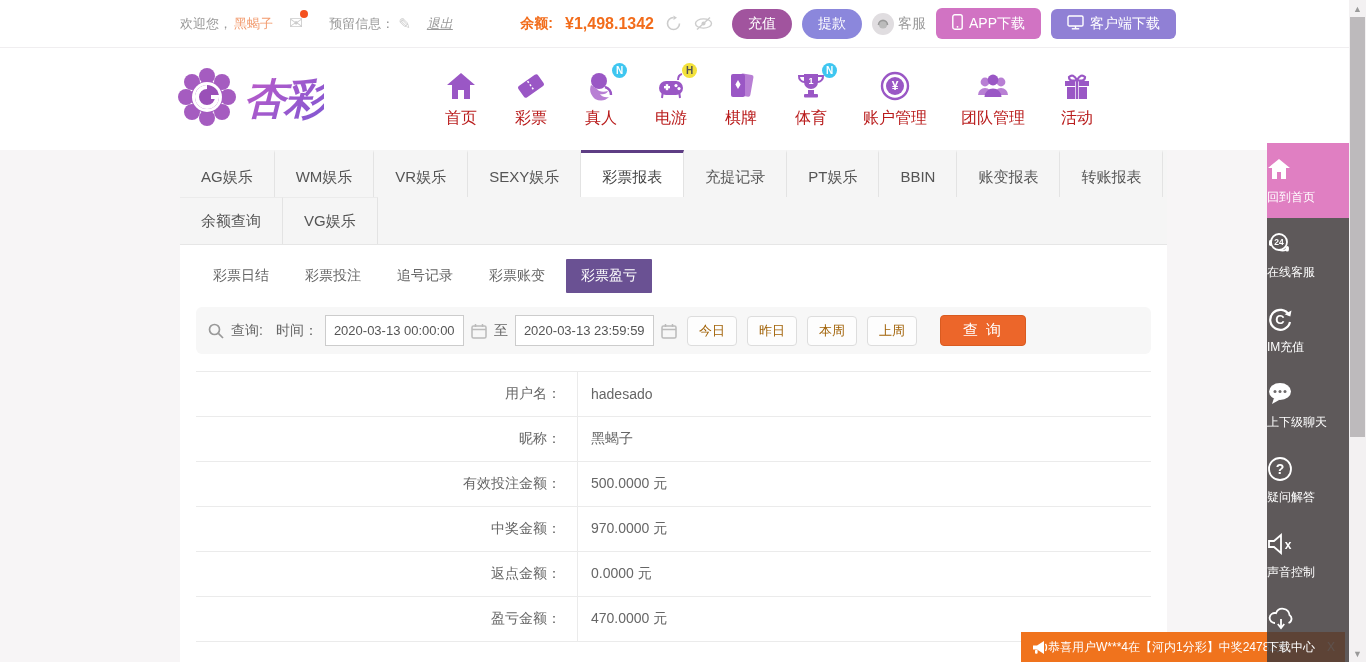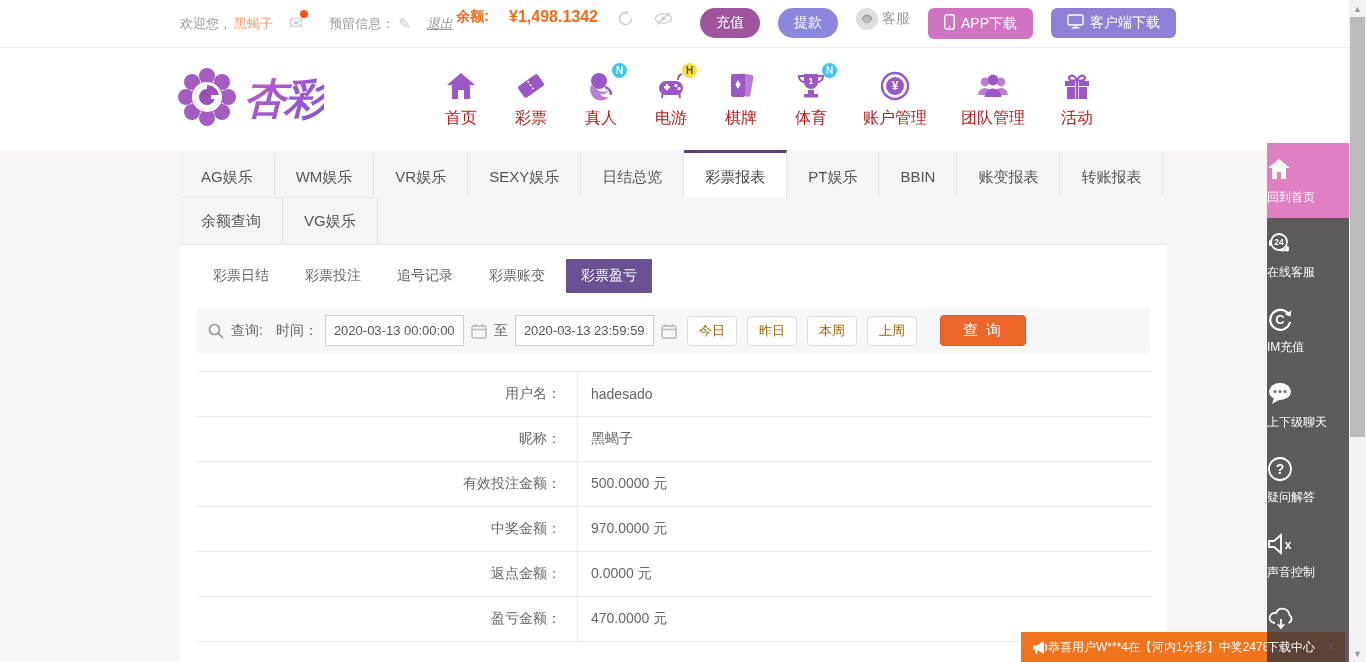--- a/index.html
+++ b/index.html
@@ -9,21 +9,21 @@
   
   .topbar { position:absolute; top:0; left:0; width:1366px; height:48px; background:#fff; border-bottom:1px solid #f0eef0; display:flex; align-items:center; padding:0 190px 0 180px; font-size:13px; color:#999; z-index:3; }
   .topbar .welc { color:#999; }
   .topbar .uname { color:#f29b6e; margin-left:2px; }
   .mail-wrap { position:relative; margin:0 26px 0 16px; cursor:pointer; }
   .mail-glyph { font-size:17px; color:#ccc; }
   .mail-dot { position:absolute; top:-3px; right:-5px; width:8px; height:8px; border-radius:50%; background:#f4511e; }
   .resv { color:#999; }
   .edit-glyph { color:#ccc; font-size:15px; margin:0 10px 0 4px; cursor:pointer; }
   .logout { color:#999; font-style:italic; text-decoration:underline; margin-left:6px; cursor:pointer; }
-  .top-right { margin-left:auto; display:flex; align-items:flex-start; gap:18px; }
+  .top-right { margin-left:auto; display:flex; align-items:center; gap:10px; }
   .balance-label { color:#f26c1b; font-weight:bold; font-size:14px; }
   .balance-value { color:#f26c1b; font-weight:bold; font-size:16px; margin-left:2px; }
   .ico-btn { width:20px; height:20px; color:#ccc; cursor:pointer; display:inline-flex; align-items:center; justify-content:center; }
   .pill { border:none; color:#fff; font-size:14px; padding:6px 16px; border-radius:15px; cursor:pointer; font-family:inherit; }
   .pill.deposit { background:#a1549e; margin-left:8px; }
   .pill.withdraw { background:#8b87dc; }
   .service-wrap { display:flex; align-items:center; gap:4px; color:#999; font-size:14px; cursor:pointer; }
   .service-avatar { width:22px; height:22px; border-radius:50%; background:#e0dde0; display:inline-flex; align-items:center; justify-content:center; }
   .pill.app { background:#d173c3; display:inline-flex; align-items:center; gap:6px; border-radius:6px; }
   .pill.client { background:#9080d5; display:inline-flex; align-items:center; gap:6px; border-radius:6px; }
@@ -273,22 +273,22 @@
   </div>
 </div>
 
 <div class="main">
   <div class="tabbar">
     <div class="tabrow">
       <div class="tab">AG娱乐</div>
       <div class="tab">WM娱乐</div>
       <div class="tab">VR娱乐</div>
       <div class="tab">SEXY娱乐</div>
-      <div class="tab">日结总览</div>
       <div class="tab active">彩票报表</div>
+      <div class="tab">充提记录</div>
       <div class="tab">PT娱乐</div>
       <div class="tab">BBIN</div>
       <div class="tab">账变报表</div>
       <div class="tab">转账报表</div>
     </div>
     <div class="tabrow second">
       <div class="tab">余额查询</div>
       <div class="tab">VG娱乐</div>
     </div>
   </div>

